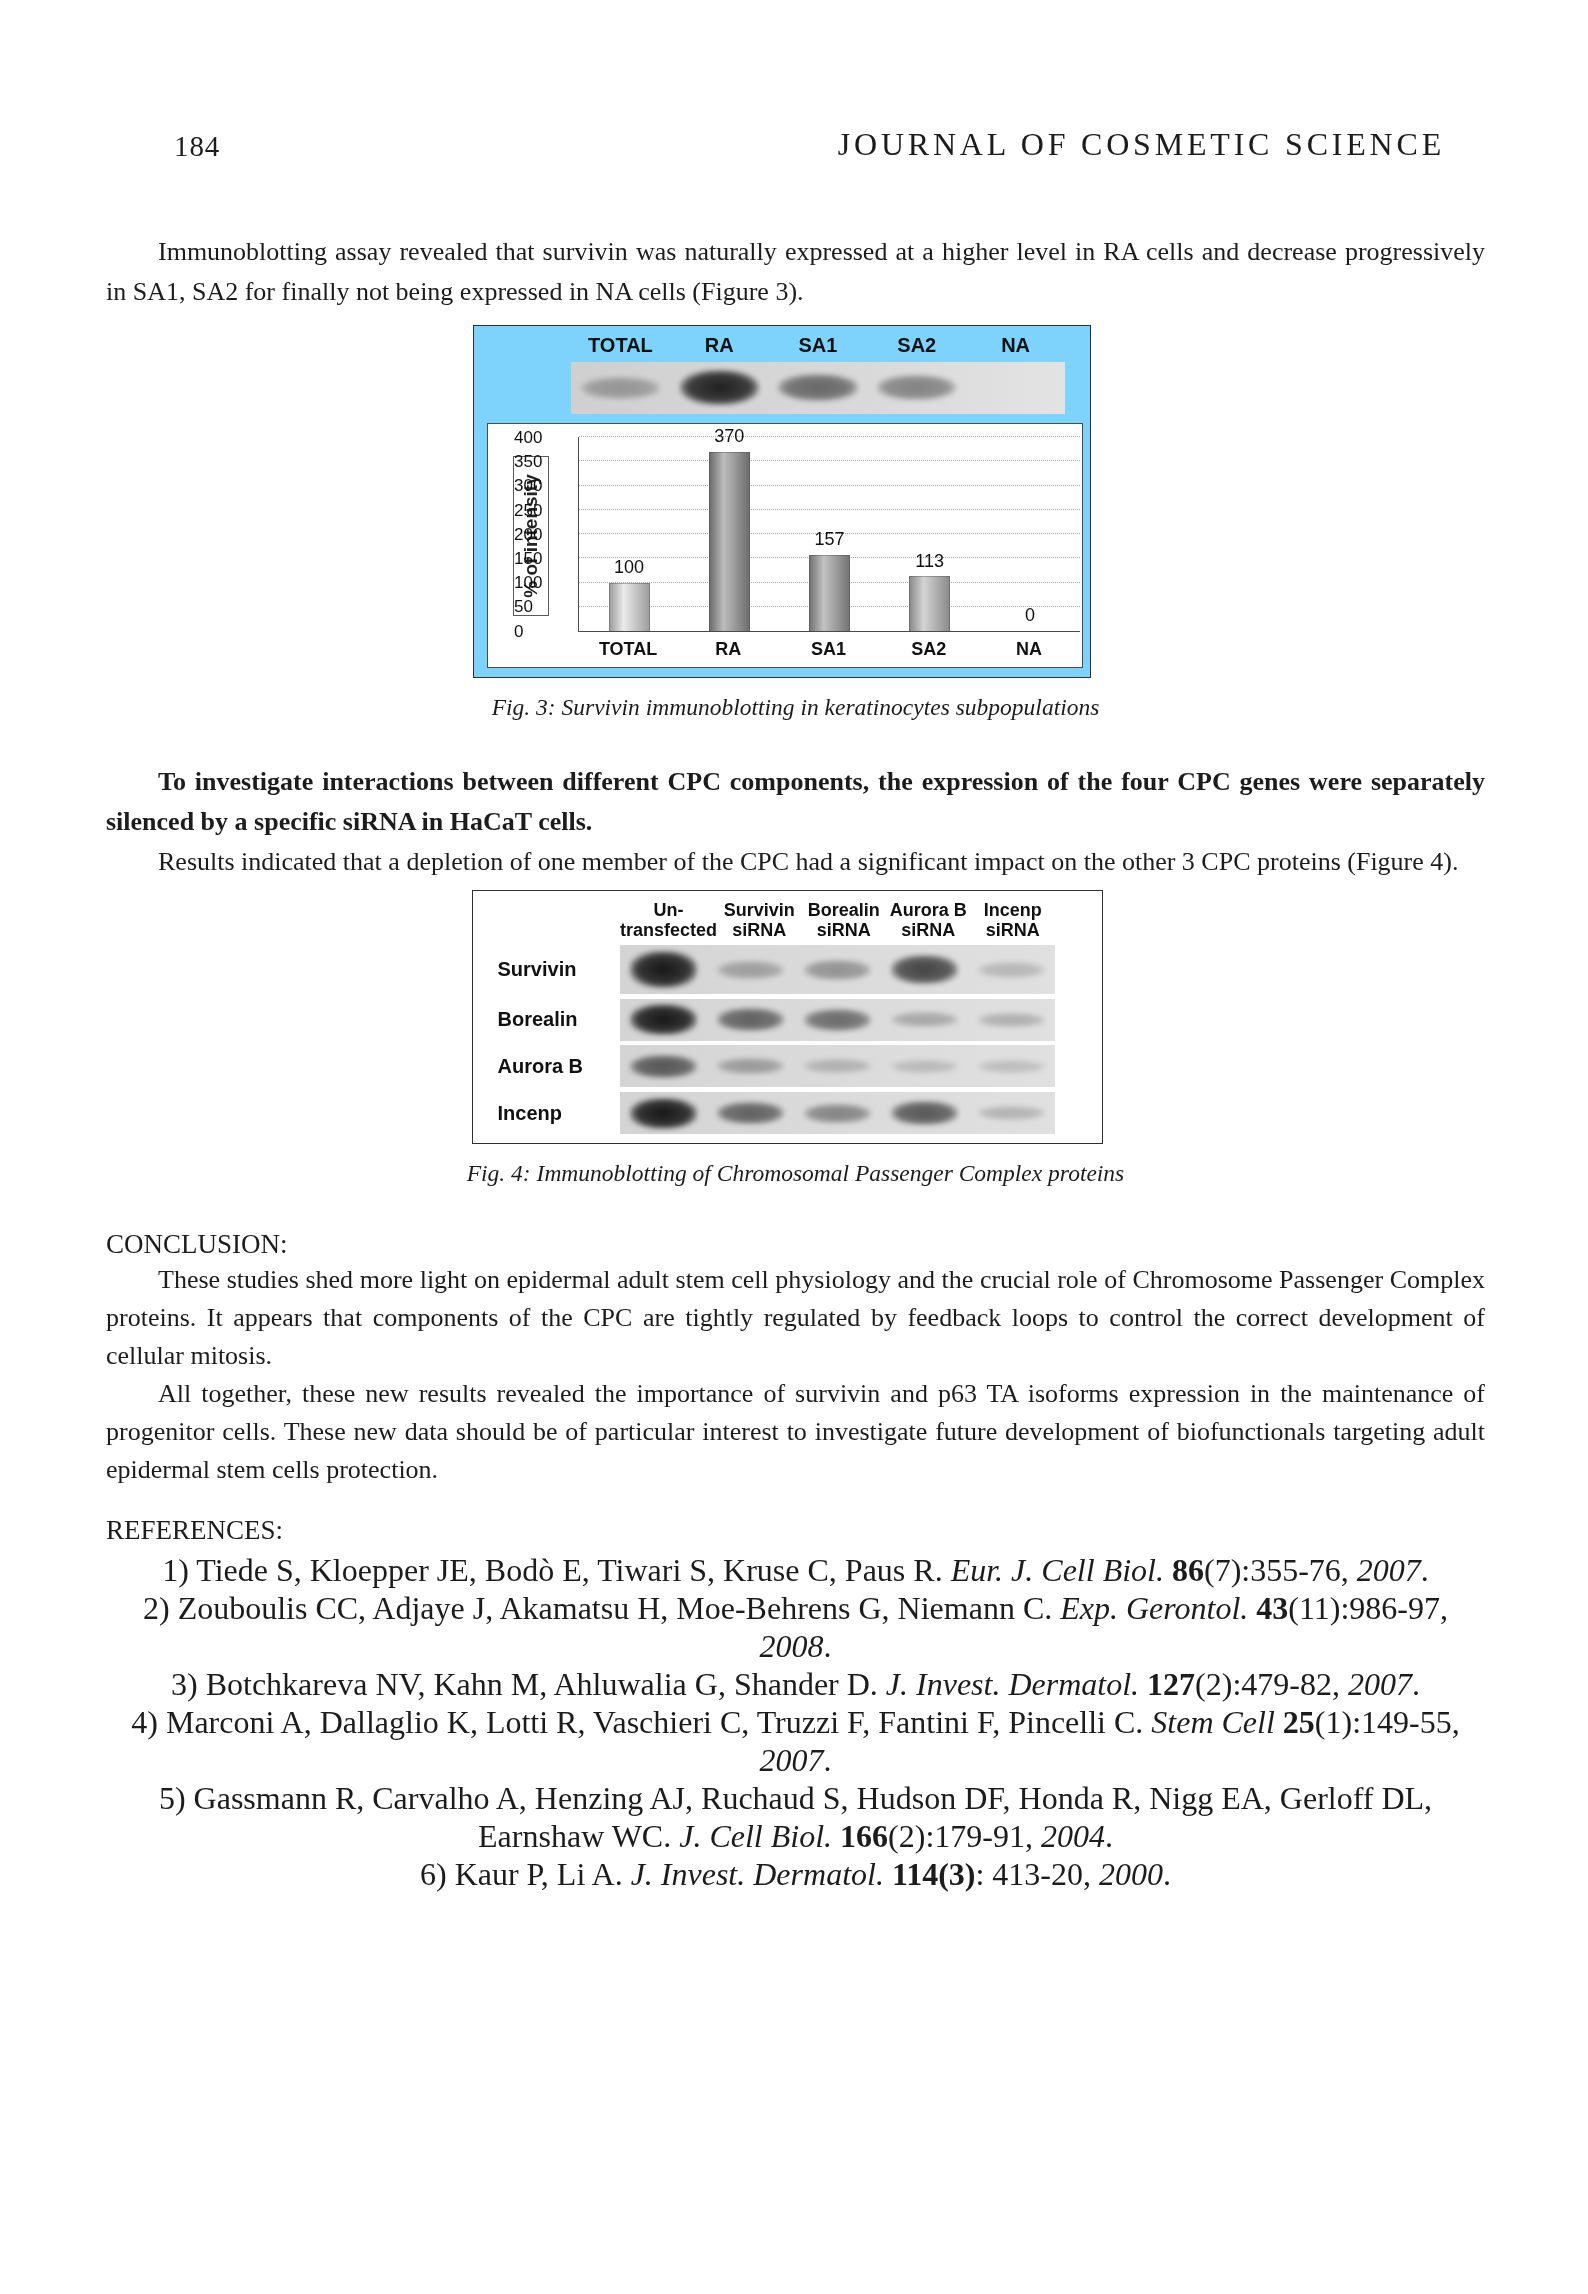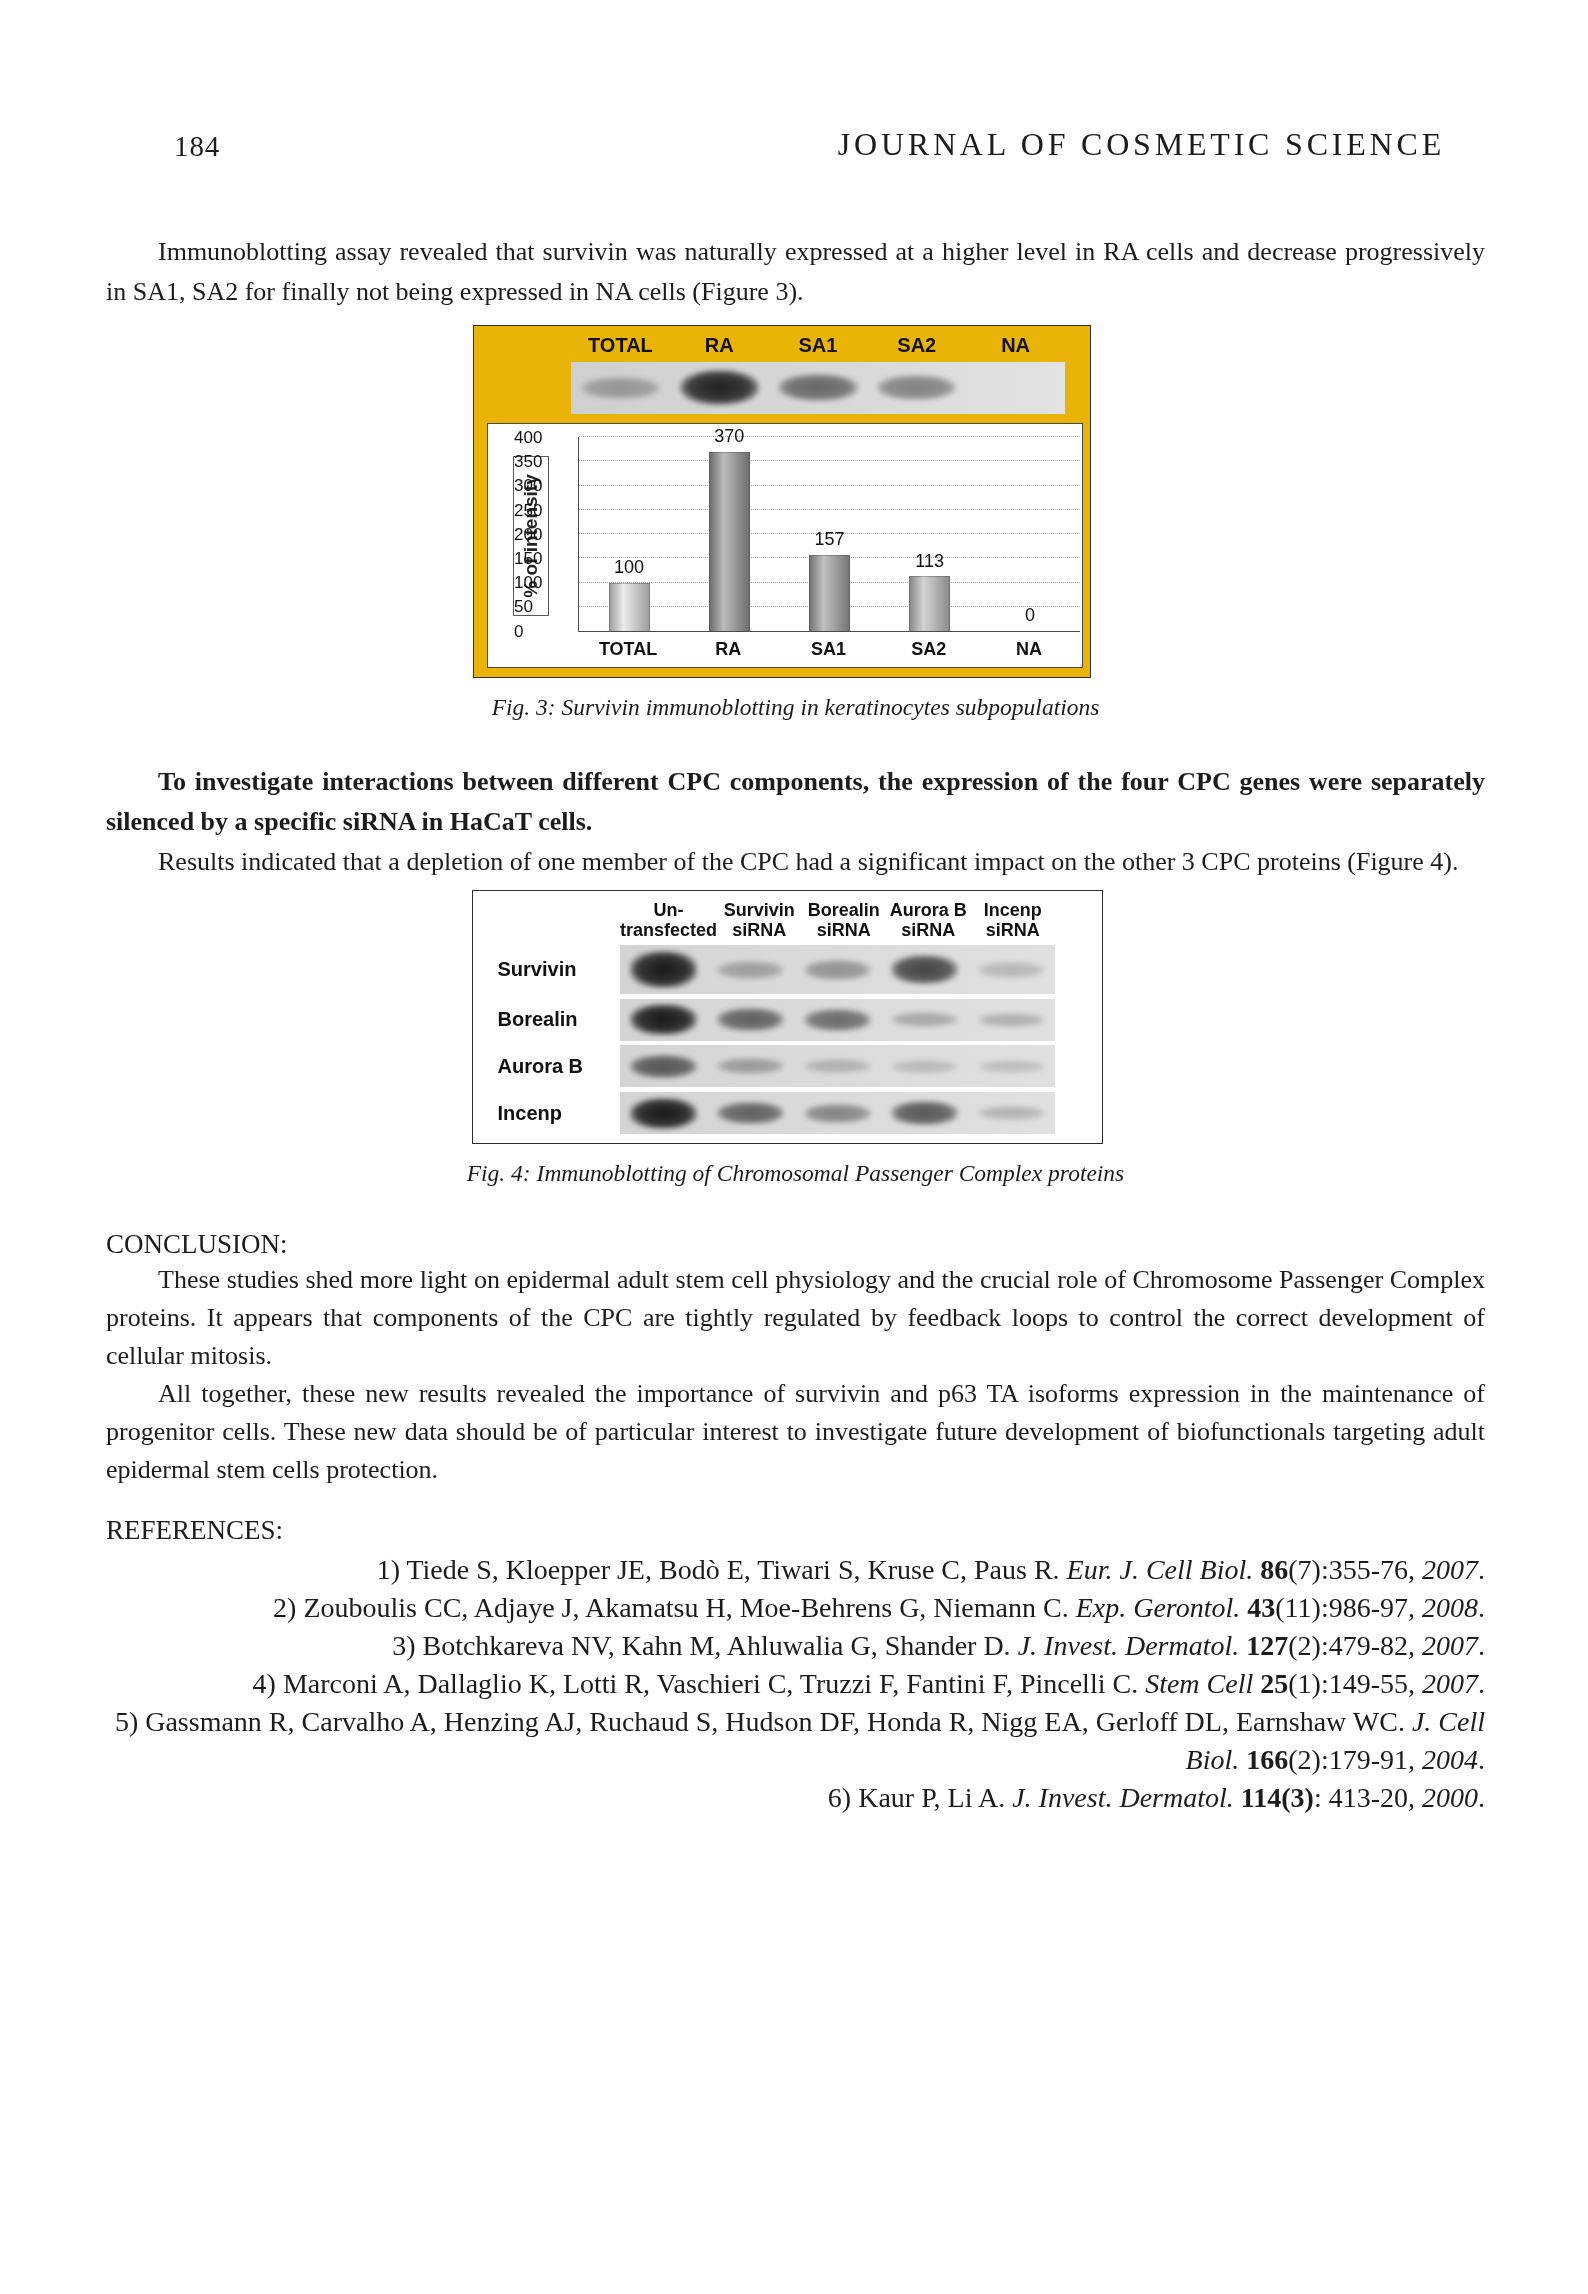--- a/index.html
+++ b/index.html
@@ -24,21 +24,21 @@
   }
   .indent{text-indent:52px;}
   .p-first{margin-top:55px;}
   .p-after-fig3{margin-top:41px;font-weight:bold;}
 
   
   figure{margin:0;padding:0;}
   .fig3{margin-top:13px;}
   .fig3-box{
     margin-left:367px;width:618px;
-    border:1.9px solid #2f2f2f;background:#eab308;box-sizing:border-box;
+    border:1.9px solid #2f2f2f;background:#7dd3fc;box-sizing:border-box;
   }
   .lane-labels{margin:7.5px 0 5.6px 97px;width:494px;display:flex;}
   .lane-label{flex:1;text-align:center;font:bold 20px/22.6px "Liberation Sans",sans-serif;color:#111;}
   .blot-strip{
     margin-left:97px;width:494px;height:52px;
     background:linear-gradient(90deg,#d0d0d0,#d8d8d8 55%,#e3e3e3);
     display:flex;align-items:center;
   }
   .blot-lane{flex:1;height:100%;display:flex;align-items:center;justify-content:center;}
   .blot-band{width:80%;border-radius:45%;filter:blur(2.8px);}
@@ -102,21 +102,21 @@
   .fig4-band{width:78%;border-radius:40%;filter:blur(2.4px);}
 
   
   .section-heading{
     font-size:27px;line-height:34px;font-weight:normal;margin:0;
   }
   .h-conclusion{margin-top:40px;}
   .h-references{margin-top:24.5px;}
   .conc{line-height:38px;}
   .refs-list{margin-top:3.8px;}
-  .ref-line{font-size:28px;line-height:38px;text-align:right;}
+  .ref-line{font-size:32px;line-height:38px;text-align:center;}
   .seg-i{font-style:italic;}
   .seg-b{font-weight:bold;}
 </style>
 </head>
 <body>
 
 <div class="page">
 
   <div class="header">
     <span class="page-num">184</span>

